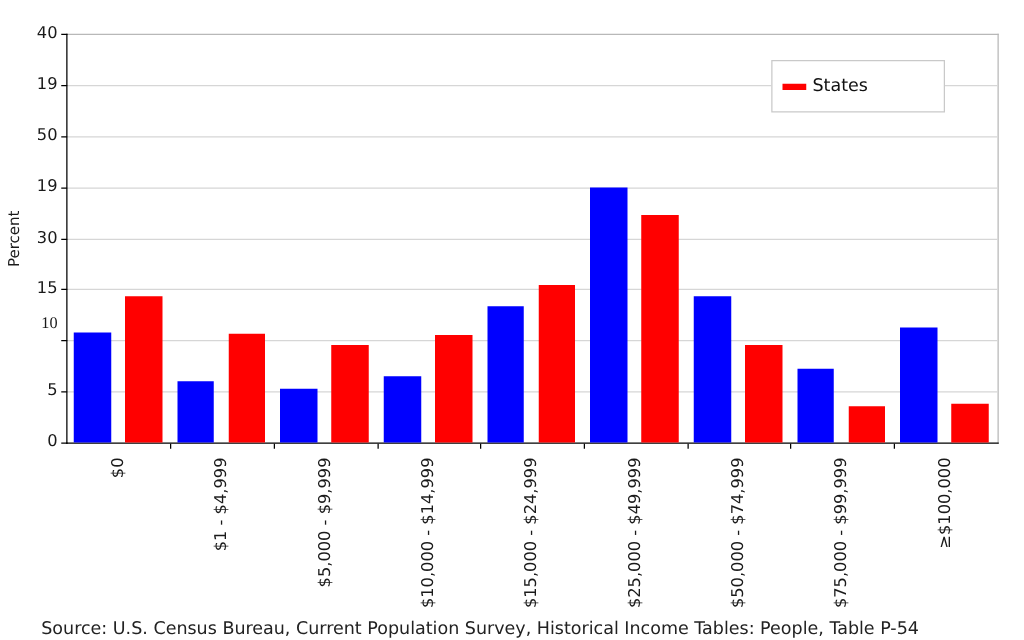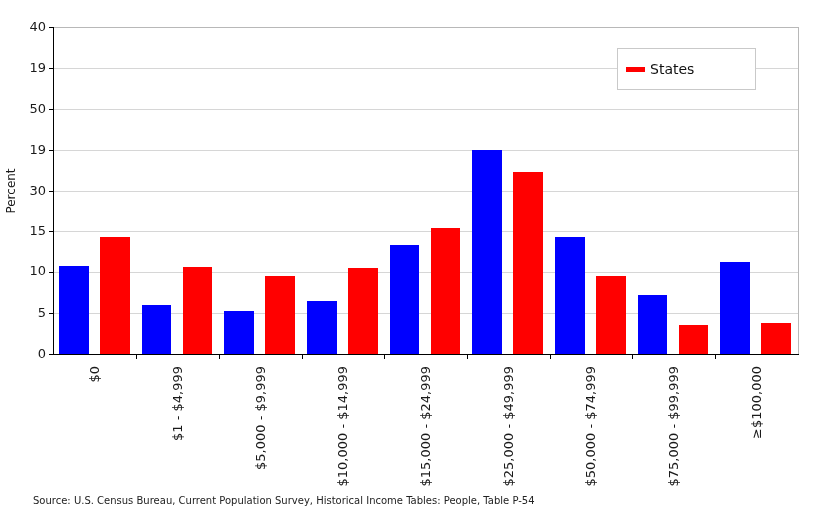--- a/index.html
+++ b/index.html
@@ -42,21 +42,21 @@
     position:absolute; left:617px; top:48px; width:137px; height:40px;
     background:#ffffff; border:1px solid #c9c9c9;
     display:flex; flex-direction:column; justify-content:center;
     z-index:5;
   }
   .legend-row { display:flex; align-items:center; height:19px; }
   .legend-swatch { width:19px; height:5px; margin-left:8px; margin-right:5px; flex:0 0 auto; }
   .legend-label { font-size:14px; line-height:18px; color:#111; }
   .source-note {
     position:absolute; left:33px; top:495px;
-    font-size:10px; color:#222; white-space:nowrap;
+    font-size:14px; color:#222; white-space:nowrap;
   }
 </style>
 </head>
 <body>
 
 <div class="fig">
 
 
   <div class="y-axis-label">Percent</div>
 
@@ -109,21 +109,21 @@
         <div class="bar" title="≥$100,000 — Male: 11.3%" style="left: 6%; width: 36%; height: 28.25%; background: rgb(0, 0, 255);"></div>
         <div class="bar" title="≥$100,000 — Female: 3.8%" style="left: 55.5%; width: 36%; height: 9.5%; background: rgb(255, 0, 0);"></div>
       </div>
     </div>
   <div id="axis-annotations">
       <div class="ytick-mark" style="top: 354px;"></div>
       <div class="ytick-label" style="top: 346px;">0</div>
       <div class="ytick-mark" style="top: 313.125px;"></div>
       <div class="ytick-label" style="top: 305.125px;">5</div>
       <div class="ytick-mark" style="top: 272.25px;"></div>
-      <div class="ytick-label" style="top: 263px;">10</div>
+      <div class="ytick-label" style="top: 250px; font-family: Liberation Serif, serif;">10</div>
       <div class="ytick-mark" style="top: 231.375px;"></div>
       <div class="ytick-label" style="top: 223.375px;">15</div>
       <div class="ytick-mark" style="top: 190.5px;"></div>
       <div class="ytick-label" style="top: 182.5px;">30</div>
       <div class="ytick-mark" style="top: 149.625px;"></div>
       <div class="ytick-label" style="top: 141.625px;">19</div>
       <div class="ytick-mark" style="top: 108.75px;"></div>
       <div class="ytick-label" style="top: 100.75px;">50</div>
       <div class="ytick-mark" style="top: 67.875px;"></div>
       <div class="ytick-label" style="top: 59.875px;">19</div>

